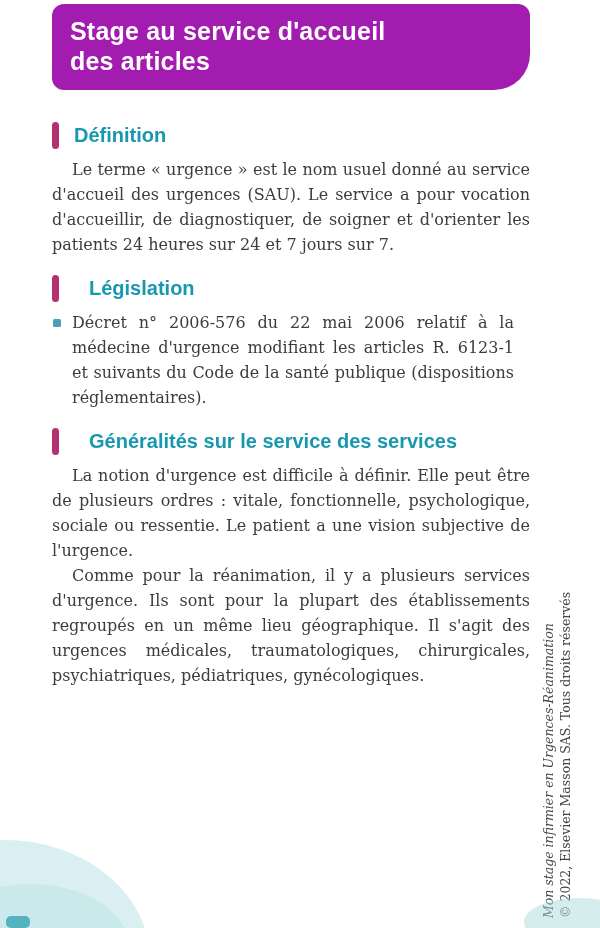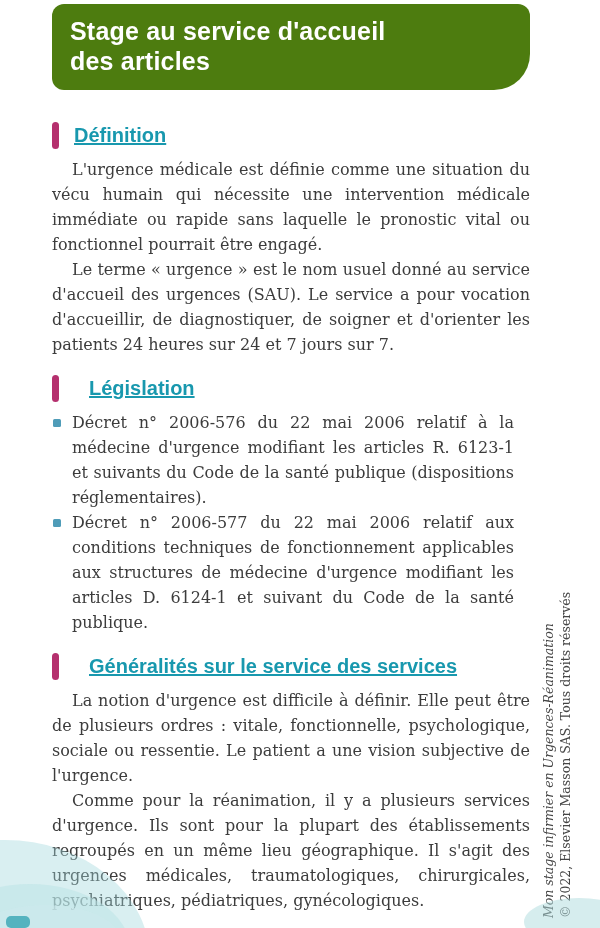--- a/index.html
+++ b/index.html
@@ -13,21 +13,21 @@
     width:600px; height:928px;
     background:#ffffff;
     overflow:hidden;
   }
 
   
   .header-box {
     position:absolute;
     left:52px; top:4px;
     width:478px; height:86px;
-    background:#4d7c0f;
+    background:#a21caf;
     border-radius:12px 12px 36px 12px;
     box-sizing:border-box;
     padding:12px 0 0 18px;
   }
   .header-title {
     color:#ffffff;
     font-family:"Liberation Sans", sans-serif;
     font-weight:bold;
     font-size:25px;
     line-height:30px;
@@ -52,21 +52,20 @@
     background:#b5306e;
     border-radius:4px;
     flex:0 0 auto;
   }
   .sec-title {
     color:#1898ae;
     font-family:"Liberation Sans", sans-serif;
     font-weight:bold;
     font-size:20px;
     line-height:27px;
-    text-decoration:underline;
   }
   .body-text {
     font-family:"DejaVu Serif", serif;
     font-size:16px;
     line-height:25px;
     color:#3c3c3c;
     text-align:justify;
   }
   .body-text p { margin:8px 0 0 0; text-indent:20px; }
   .body-text p + p { margin-top:0; }
@@ -145,31 +144,29 @@
     </div>
   </div>
 
   <div class="content">
 
     <div class="sec-head">
       <span class="accent-bar"></span>
       <span class="sec-title">Définition</span>
     </div>
     <div class="body-text">
-      <p>L'urgence médicale est définie comme une situation du vécu humain qui nécessite une intervention médicale immédiate ou rapide sans laquelle le pronostic vital ou fonctionnel pourrait être engagé.</p>
       <p>Le terme « urgence » est le nom usuel donné au service d'accueil des urgences (SAU). Le service a pour vocation d'accueillir, de diagnostiquer, de soigner et d'orienter les patients 24 heures sur 24 et 7 jours sur 7.</p>
     </div>
 
     <div class="sec-head later">
       <span class="accent-bar"></span>
       <span class="sec-title">Législation</span>
     </div>
     <ul class="bullets body-text">
       <li>Décret n° 2006-576 du 22 mai 2006 relatif à la médecine d'urgence modifiant les articles R. 6123-1 et suivants du Code de la santé publique (dispositions réglementaires).</li>
-      <li>Décret n° 2006-577 du 22 mai 2006 relatif aux conditions techniques de fonctionnement applicables aux structures de médecine d'urgence modifiant les articles D. 6124-1 et suivant du Code de la santé publique.</li>
     </ul>
 
     <div class="sec-head later">
       <span class="accent-bar"></span>
       <span class="sec-title">Généralités sur le service des services</span>
     </div>
     <div class="body-text">
       <p>La notion d'urgence est difficile à définir. Elle peut être de plusieurs ordres : vitale, fonctionnelle, psychologique, sociale ou ressentie. Le patient a une vision subjective de l'urgence.</p>
       <p>Comme pour la réanimation, il y a plusieurs services d'urgence. Ils sont pour la plupart des établissements regroupés en un même lieu géographique. Il s'agit des urgences médicales, traumatologiques, chirurgicales, psychiatriques, pédiatriques, gynécologiques.</p>
     </div>

